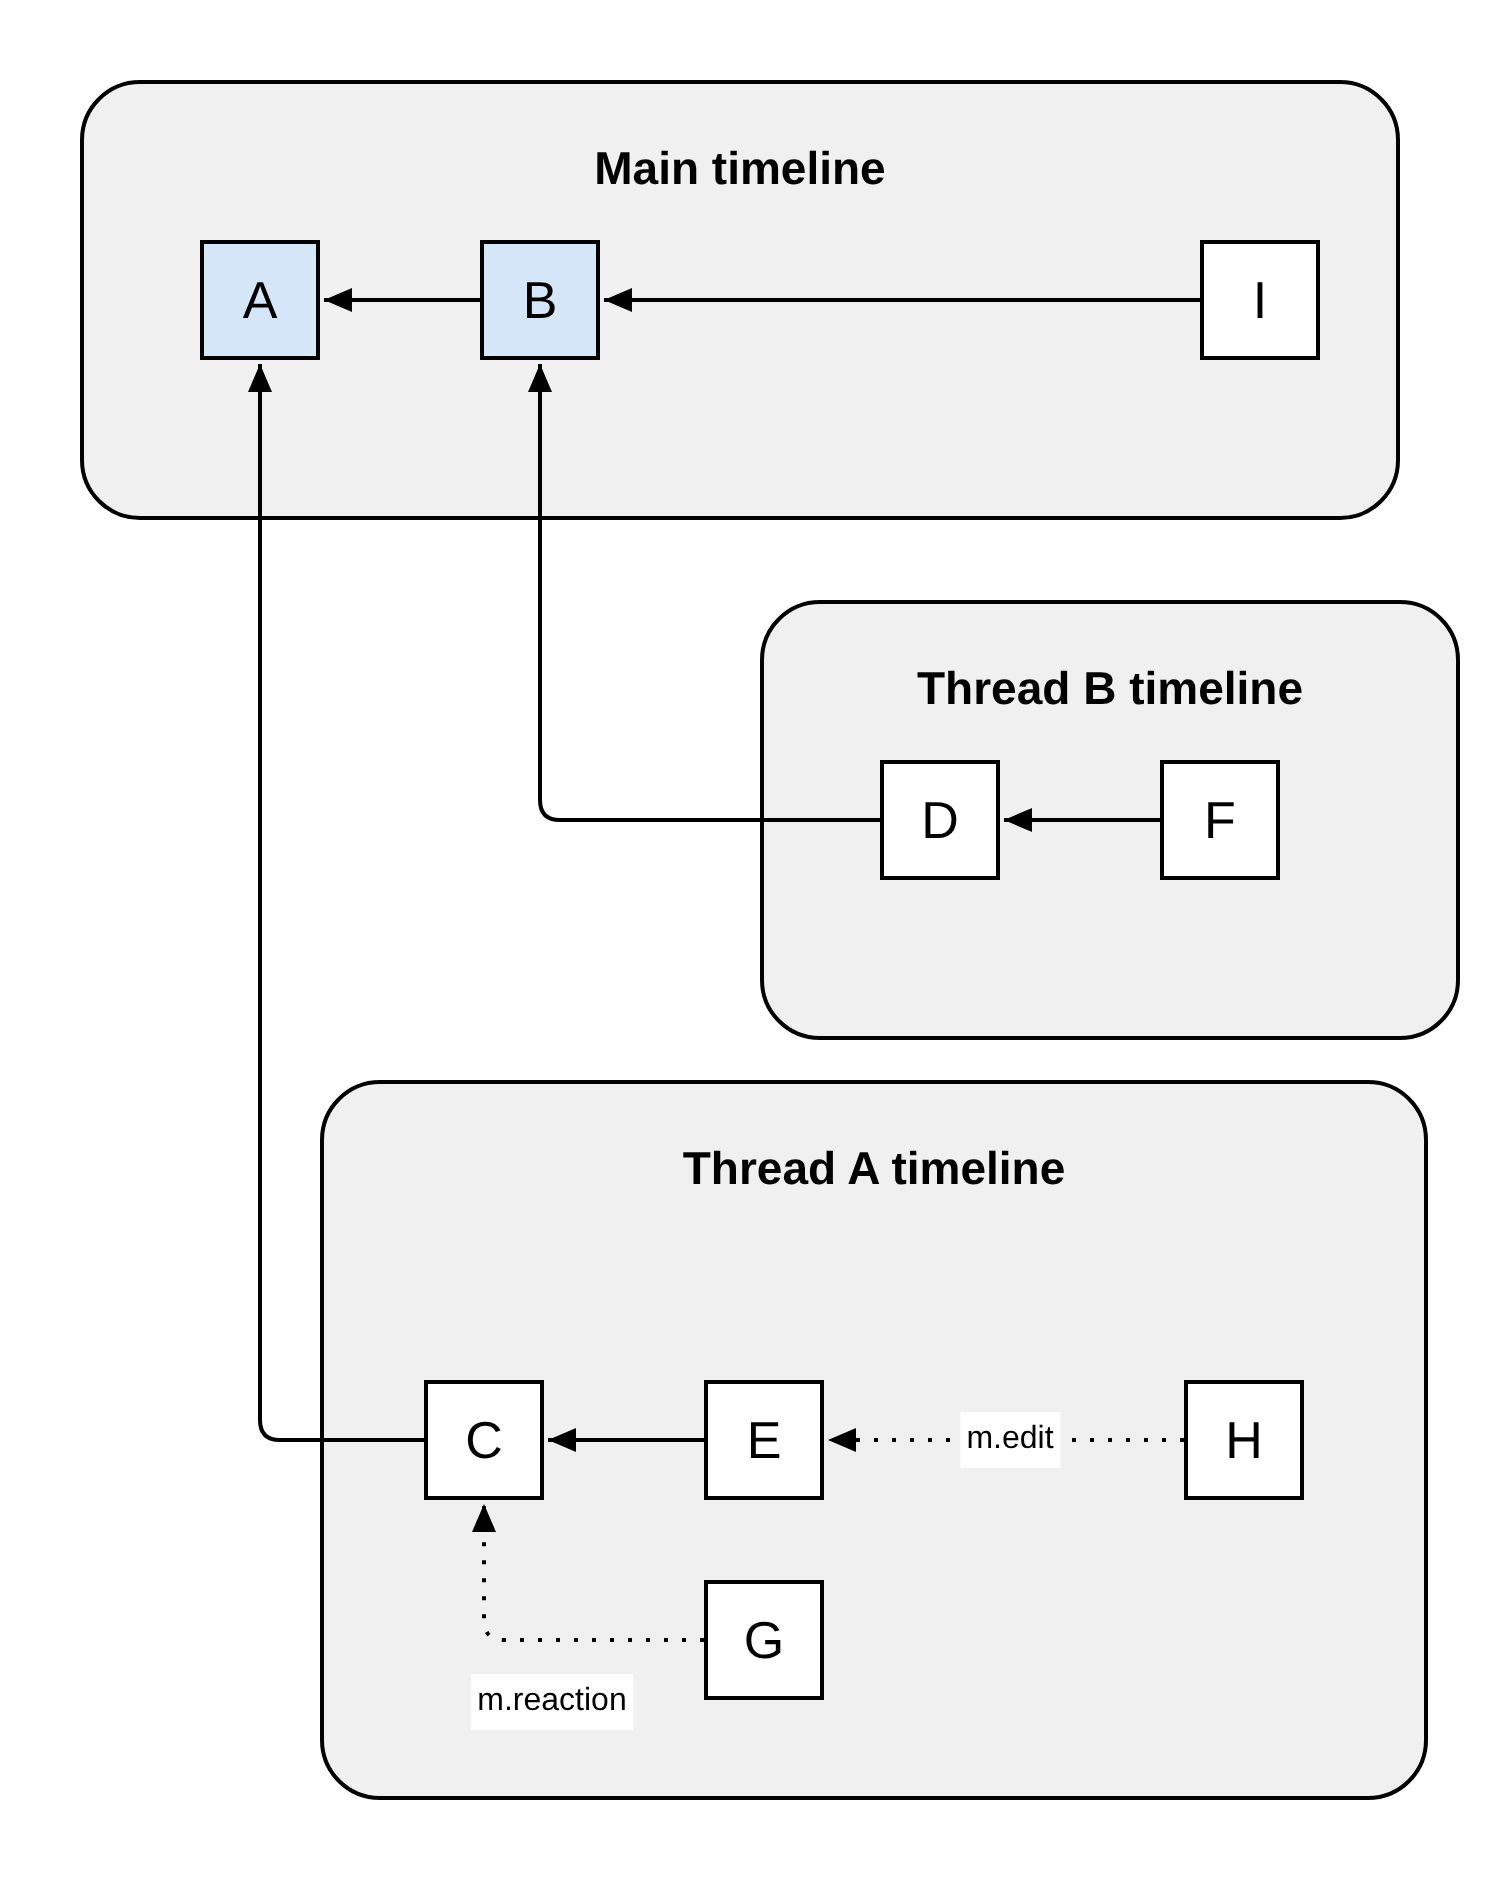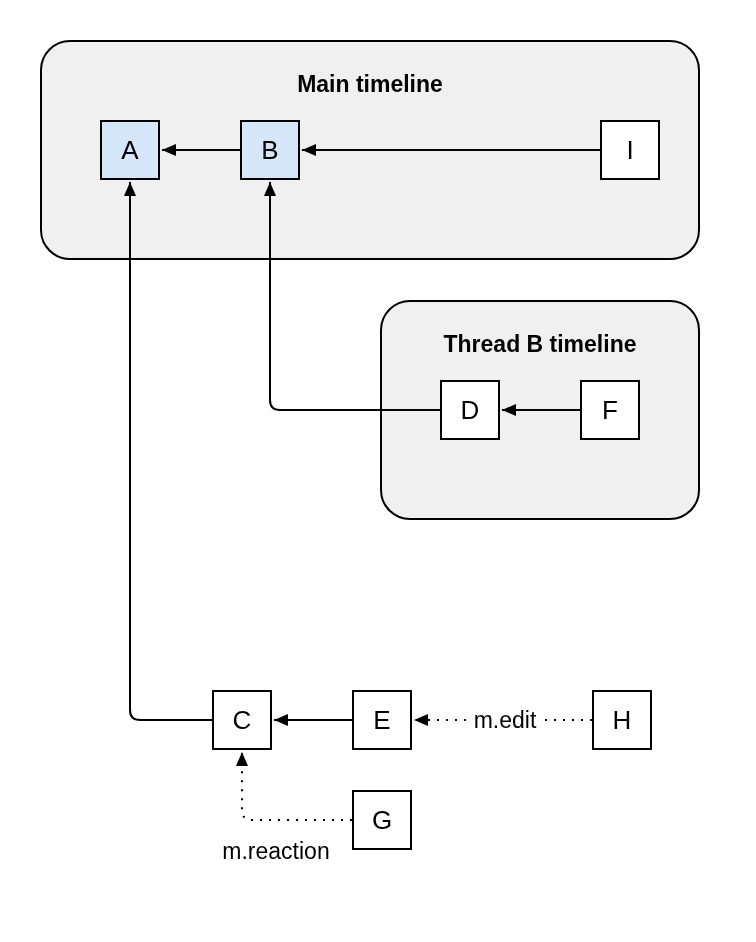--- a/index.html
+++ b/index.html
@@ -35,21 +35,21 @@
   }
   .container-title {
     margin-top: 28px;
     text-align: center;
     font-weight: bold;
     font-size: 23px;
     line-height: 28px;
     color: var(--text);
   }
   .container.main     { left: 40px;  top: 40px;  width: 660px; height: 220px; }
-  .container.thread-b { left: 380px; top: 300px; width: 320px; height: 220px; }
+  .container.thread-b { left: 380px; top: 300px; width: 350px; height: 220px; }
   .container.thread-a { left: 160px; top: 540px; width: 554px; height: 360px; }
 
   .edges {
     position: absolute;
     left: 0; top: 0;
     pointer-events: none;
   }
   .edge {
     fill: none;
     stroke: var(--edge-stroke);
@@ -80,38 +80,41 @@
   .node-c { left: 212px; top: 690px; }
   .node-e { left: 352px; top: 690px; }
   .node-h { left: 592px; top: 690px; }
   .node-g { left: 352px; top: 790px; }
 
   .edge-label {
     position: absolute;
     transform: translate(-50%, -50%);
     background: var(--label-bg);
     padding: 1px 3px;
-    font-size: 23px;
+    font-size: 16px;
     line-height: 26px;
     white-space: nowrap;
     color: var(--text);
   }
   .edge-label.m-edit     { left: 505px; top: 720px; }
   .edge-label.m-reaction { left: 276px; top: 851px; }
 </style>
 </head>
 <body>
 
 <div class="canvas">
 
   <div class="container main">
     <div class="container-title">Main timeline</div>
   </div>
   <div class="container thread-b">
     <div class="container-title">Thread B timeline</div>
+  </div>
+  <div class="container thread-a">
+    <div class="container-title">Thread A timeline</div>
   </div>
 
   <svg class="edges" width="756" height="942" viewBox="0 0 756 942">
     <defs>
       <marker id="arrowhead" markerUnits="userSpaceOnUse" markerWidth="16" markerHeight="14" refX="15" refY="7" orient="auto">
         <path d="M1,1 L15,7 L1,13 Z"></path>
       </marker>
     </defs>
     <path class="edge" d="M240 150 L162 150" marker-end="url(#arrowhead)"></path>
     <path class="edge" d="M600 150 L302 150" marker-end="url(#arrowhead)"></path>

